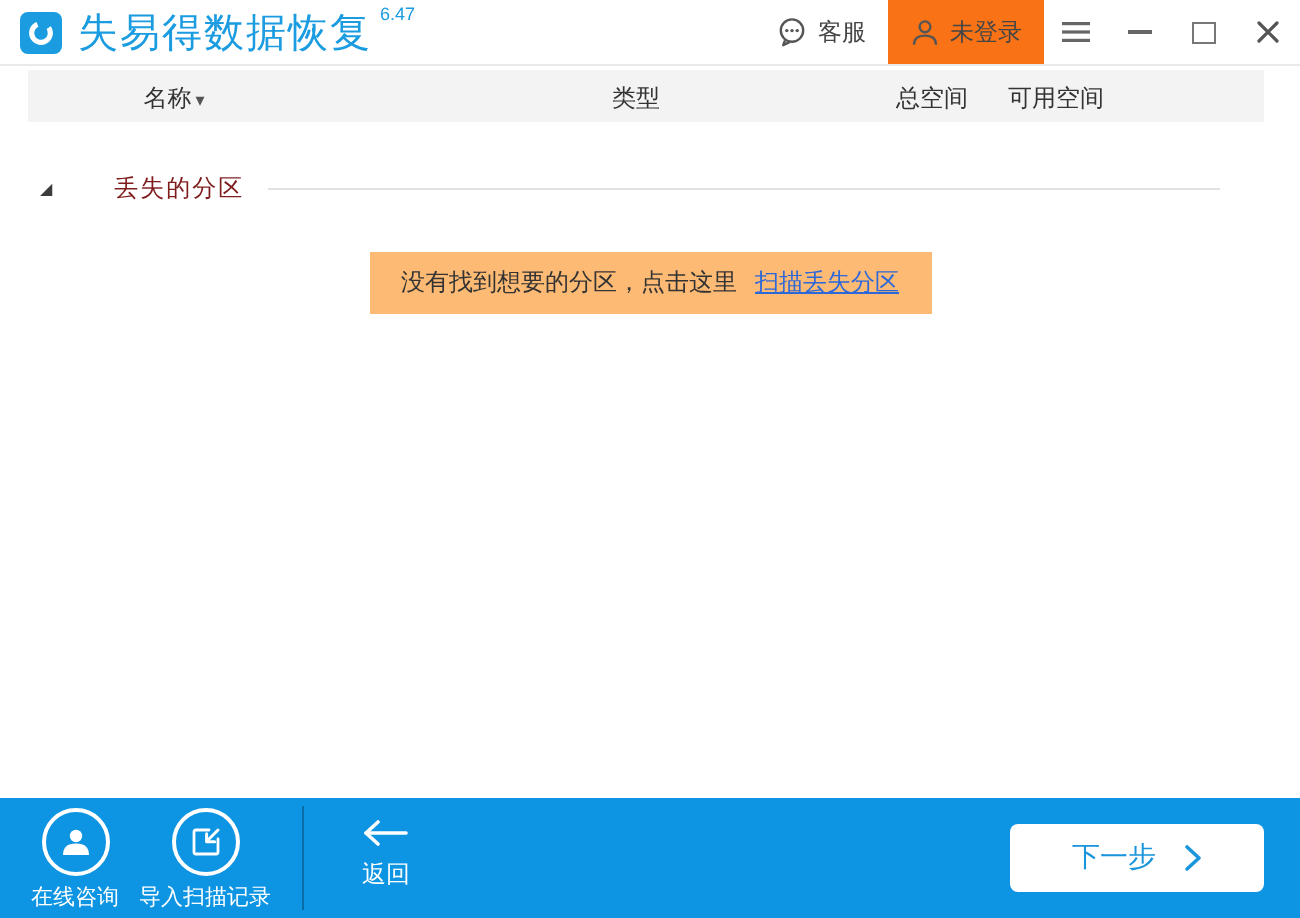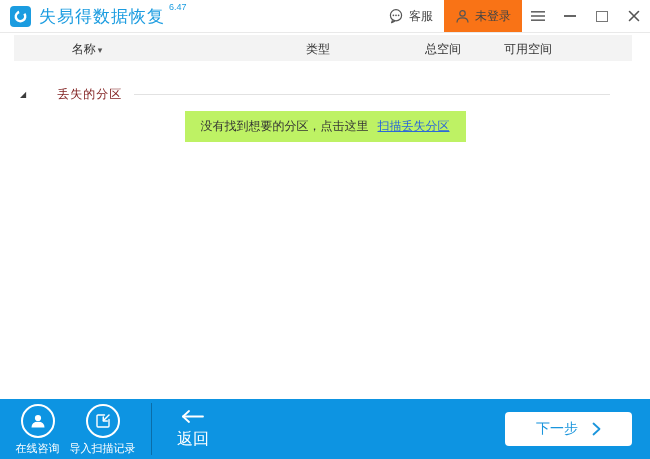--- a/index.html
+++ b/index.html
@@ -19,21 +19,21 @@
     border-bottom:1px solid #e9e9e9;
     padding-left:10px;
   }
   .logo{
     width:21px;height:21px;border-radius:4px;
     background:var(--brand-blue,#1b9ce0);
     display:flex;align-items:center;justify-content:center;
     margin-right:8px;flex:0 0 21px;
   }
   .app-title{
-    font-size:17px;color:var(--brand-blue,#1b9ce0);
+    font-size:20px;color:var(--brand-blue,#1b9ce0);
     letter-spacing:1px;font-weight:500;
   }
   .app-version{
     font-size:9px;color:var(--brand-blue,#1b9ce0);
     margin-left:4px;align-self:flex-end;margin-bottom:20px;
   }
   .tb-right{margin-left:auto;display:flex;align-items:stretch;height:100%;}
   .tb-btn{
     display:flex;align-items:center;gap:5px;
     padding:0 11px;font-size:12px;color:#454545;cursor:pointer;text-align:center;
@@ -46,35 +46,35 @@
   .maximize-glyph{width:10px;height:9px;border:1.5px solid #777;}
   
   .table-header{
     margin:2px 18px 16px 14px;height:26px;flex:0 0 26px;
     background:#f3f3f3;position:relative;
     font-size:12px;color:#333;
   }
   .col{position:absolute;top:6px;transform:translateX(-50%);white-space:nowrap;}
   .col-name{left:73px;cursor:pointer;}
   .col-type{left:304px;}
-  .col-total{left:429px;}
+  .col-total{left:452px;}
   .col-free{left:514px;}
   .sort-arrow{font-size:9px;color:#555;margin-left:2px;}
   
   .section-row{
     display:flex;align-items:center;
     margin:9px 40px 0 20px;flex:0 0 auto;
   }
   .tri{font-size:8px;color:#3c3c3c;margin-right:6px;line-height:1;}
   .section-label{font-size:12px;color:#7f1d1d;font-weight:400;letter-spacing:1px;margin-left:25px;}
   .section-rule{flex:1;border-top:1px solid #e2e2e2;margin-left:12px;height:0;}
   
   .empty-box{
-    align-self:center;margin-top:8px;flex:0 0 auto;
-    background:#bef264;padding:7px 16px;
+    align-self:center;margin-top:23px;flex:0 0 auto;
+    background:#fdba74;padding:7px 16px;
     font-size:12px;color:#333;
     display:flex;align-items:center;gap:9px;white-space:nowrap;
   }
   .scan-link{
     color:var(--link-blue,#2d68d8);text-decoration:underline;cursor:pointer;
   }
   .content-spacer{flex:1 1 auto;background:#fff;}
   
   .bottombar{
     height:60px;flex:0 0 60px;
@@ -92,21 +92,21 @@
   }
   .tool-label{font-size:11px;color:#fff;white-space:nowrap;}
   .vsep{
     width:1px;background:rgba(6,62,98,0.45);
     align-self:center;height:52px;margin-left:16px;flex:0 0 1px;
   }
   .back{
     width:58px;margin-left:12px;display:flex;flex-direction:column;
     align-items:center;padding-top:11px;gap:6px;cursor:pointer;flex:0 0 58px;
   }
-  .back-label{font-size:16px;color:#fff;text-align:center;}
+  .back-label{font-size:12px;color:#fff;text-align:center;}
   .next-btn{
     margin-left:auto;margin-right:18px;align-self:center;
     width:127px;height:34px;background:#fff;border-radius:4px;
     display:flex;align-items:center;justify-content:center;gap:14px;
     color:var(--next-blue,#1a95dc);font-size:14px;cursor:pointer;
     border:none;
   }
 </style>
 </head>
 <body>

